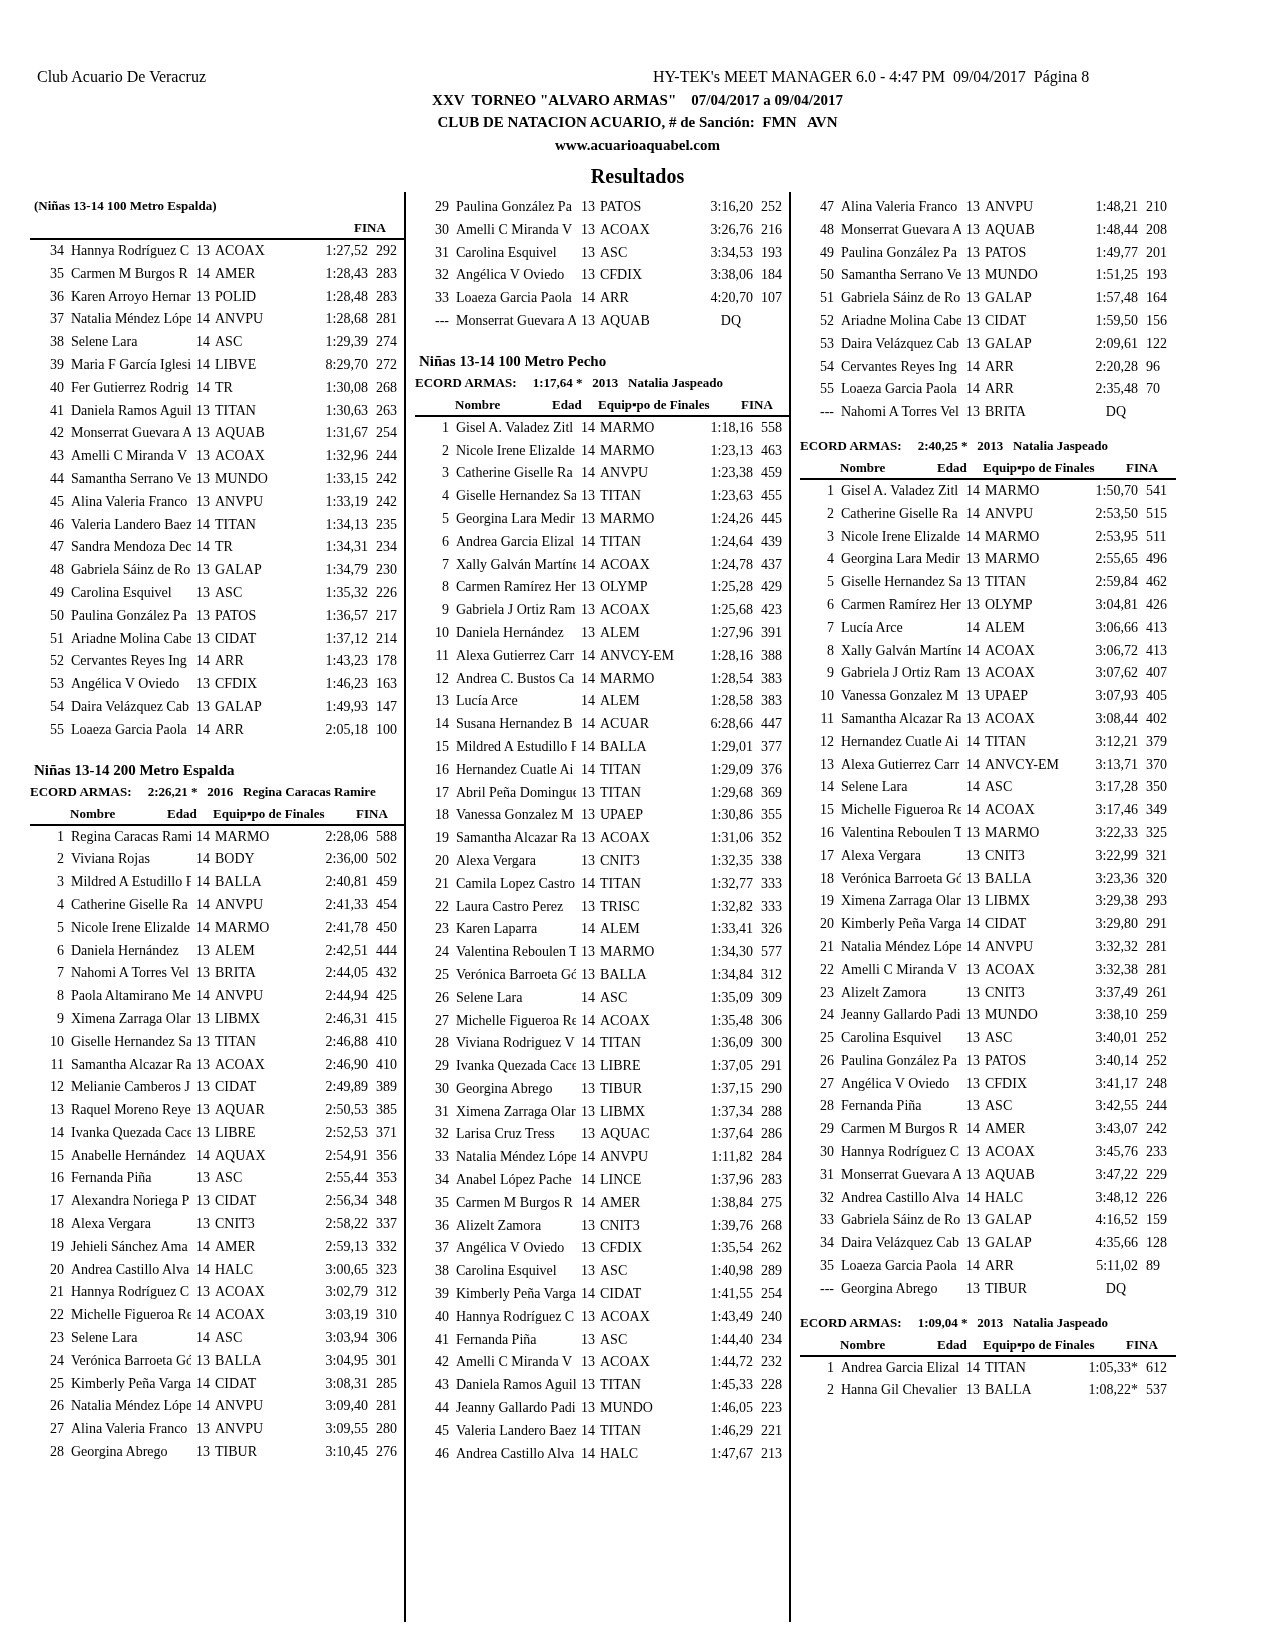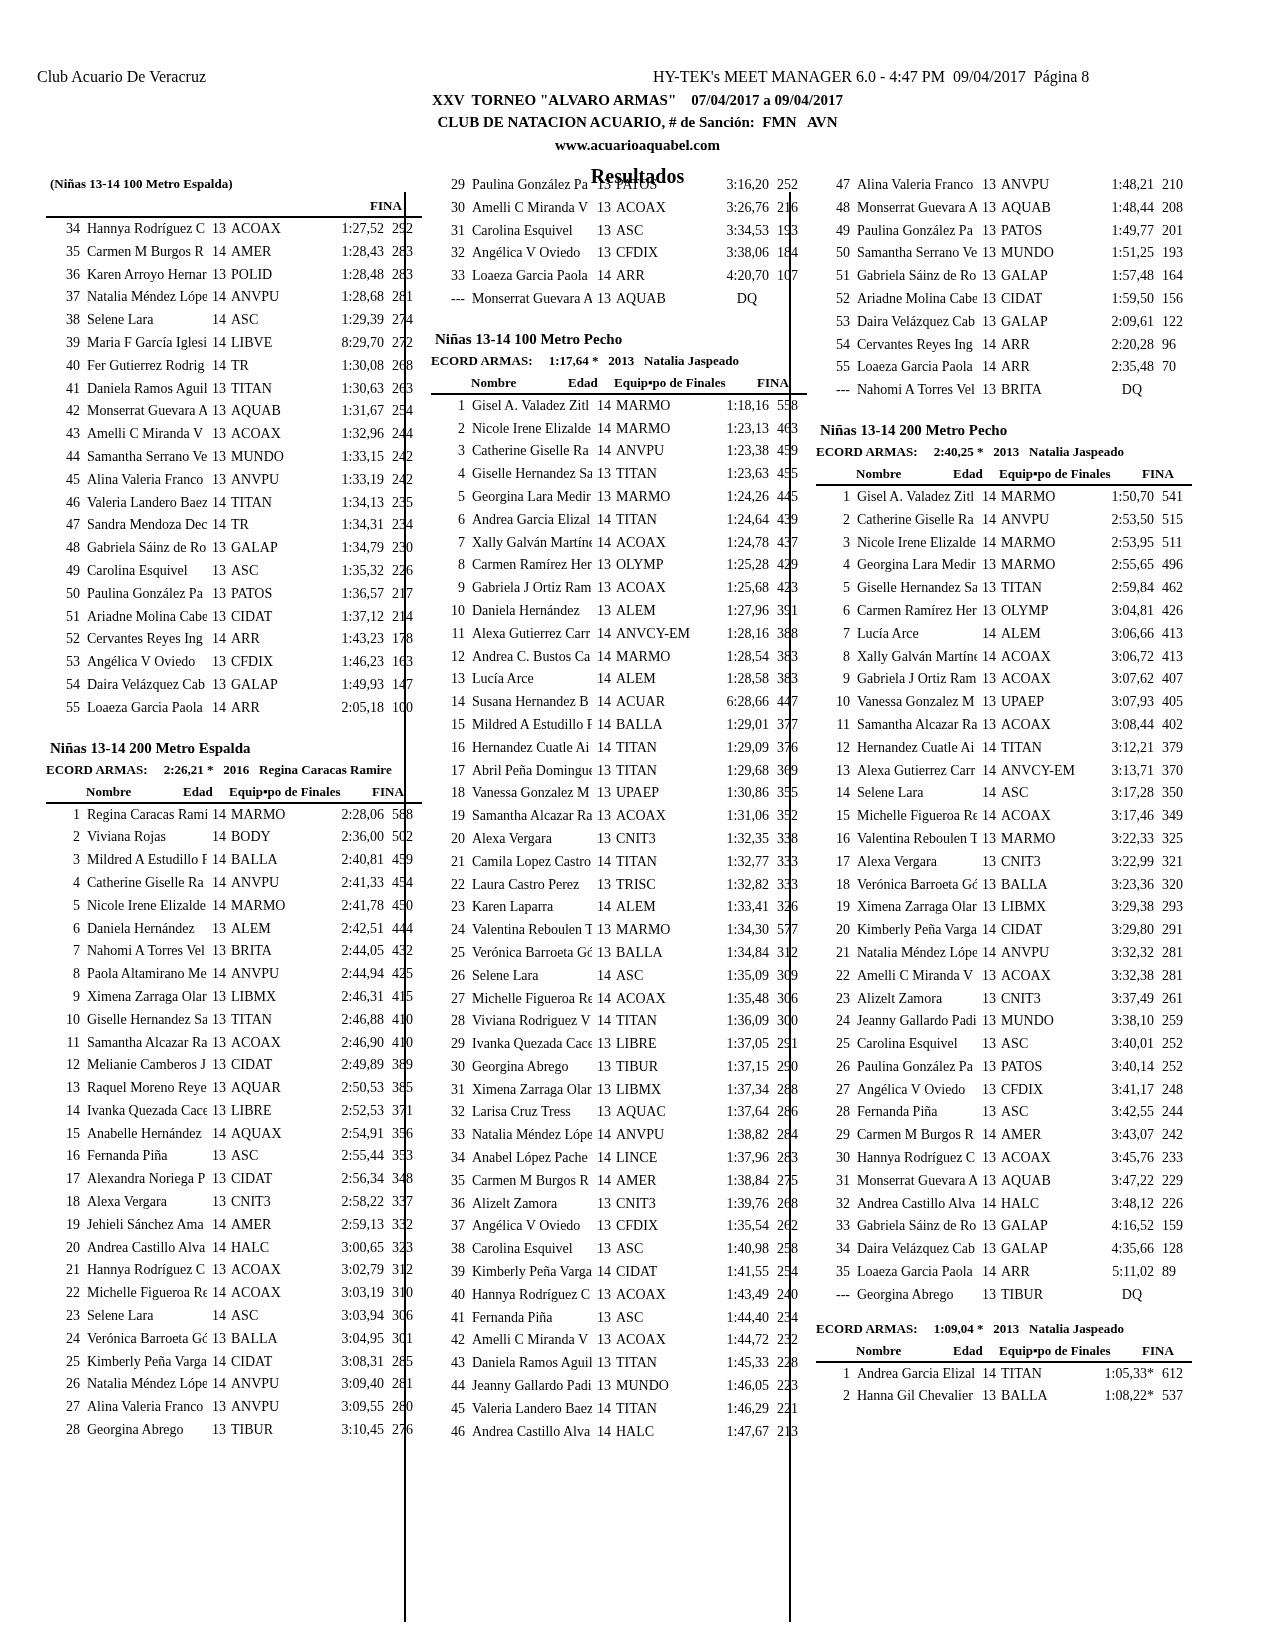--- a/index.html
+++ b/index.html
@@ -2,21 +2,21 @@
 <html><head>
 <meta charset="utf-8">
 <style>
   html, body { margin:0; padding:0; background:#fff; }
   body { width:1275px; height:1650px; position:relative; overflow:hidden;
          font-family:"Liberation Serif", "DejaVu Serif", serif; color:#000; }
   .hdr-left { position:absolute; left:37px; top:68px; font-size:16px; }
   .hdr-right { position:absolute; left:653px; top:68px; font-size:16px; white-space:pre; }
   .center-line { position:absolute; left:0; width:1275px; text-align:center; font-weight:bold; font-size:15px; white-space:pre; }
   .title-big { position:absolute; left:0; width:1275px; text-align:center; font-weight:bold; font-size:20px; top:165px; }
-  .col { position:absolute; top:174px;margin-left:16px; }
+  .col { position:absolute; top:196px; }
   .col1 { left:34px; width:372px; }
   .col2 { left:419px; width:372px; }
   .col3 { left:804px; width:372px; }
   .vline { position:absolute; top:192px; width:2px; background:#000; height:1430px; }
   .row { position:relative; height:22.8px; font-size:14px; white-space:nowrap; }
   .row span { position:absolute; top:3px; overflow:hidden; }
   .c-place { left:0; width:30px; text-align:right; }
   .c-name { left:37px; width:120px; }
   .c-age { left:160px; width:20px; }
   .c-team { left:177px; width:110px; }
@@ -778,21 +778,21 @@
         <span class="c-age" style="text-align: right; width: 16px;">13</span>
         <span class="c-team" style="left: 181px;">AQUAC</span>
         <span class="c-time">1:37,64</span>
         <span class="c-fina">286</span>
       </div>
       <div class="row">
         <span class="c-place">33</span>
         <span class="c-name">Natalia Méndez Lópe</span>
         <span class="c-age" style="text-align: right; width: 16px;">14</span>
         <span class="c-team" style="left: 181px;">ANVPU</span>
-        <span class="c-time">1:38,82</span>
+        <span class="c-time">1:11,82</span>
         <span class="c-fina">284</span>
       </div>
       <div class="row">
         <span class="c-place">34</span>
         <span class="c-name">Anabel López Pache</span>
         <span class="c-age" style="text-align: right; width: 16px;">14</span>
         <span class="c-team" style="left: 181px;">LINCE</span>
         <span class="c-time">1:37,96</span>
         <span class="c-fina">283</span>
       </div>
@@ -819,21 +819,21 @@
         <span class="c-team" style="left: 181px;">CFDIX</span>
         <span class="c-time">1:35,54</span>
         <span class="c-fina">262</span>
       </div>
       <div class="row">
         <span class="c-place">38</span>
         <span class="c-name">Carolina Esquivel</span>
         <span class="c-age" style="text-align: right; width: 16px;">13</span>
         <span class="c-team" style="left: 181px;">ASC</span>
         <span class="c-time">1:40,98</span>
-        <span class="c-fina">258</span>
+        <span class="c-fina">289</span>
       </div>
       <div class="row">
         <span class="c-place">39</span>
         <span class="c-name">Kimberly Peña Varga</span>
         <span class="c-age" style="text-align: right; width: 16px;">14</span>
         <span class="c-team" style="left: 181px;">CIDAT</span>
         <span class="c-time">1:41,55</span>
         <span class="c-fina">254</span>
       </div>
       <div class="row">
@@ -972,21 +972,20 @@
       <div class="row">
         <span class="c-place">---</span>
         <span class="c-name">Nahomi A Torres Vel</span>
         <span class="c-age" style="text-align: right; width: 16px;">13</span>
         <span class="c-team" style="left: 181px;">BRITA</span>
         <span class="c-time dq">DQ</span>
         <span class="c-fina"></span>
       </div>
     </div>
   <div class="gap"></div>
-  <div class="ev-title">Niñas 13-14 200 Metro Pecho</div>
   <div class="rec">ECORD ARMAS:     2:40,25 *   2013   Natalia Jaspeado</div>
   <div class="colhdr" style="margin-left:-4px;">
     <span style="left:40px;">Nombre</span>
     <span style="left:137px;">Edad</span>
     <span style="left:183px;">Equip▪po de Finales</span>
     <span style="left:326px;">FINA</span>
   </div>
   <div id="c3b">
       <div class="row">
         <span class="c-place">1</span>

